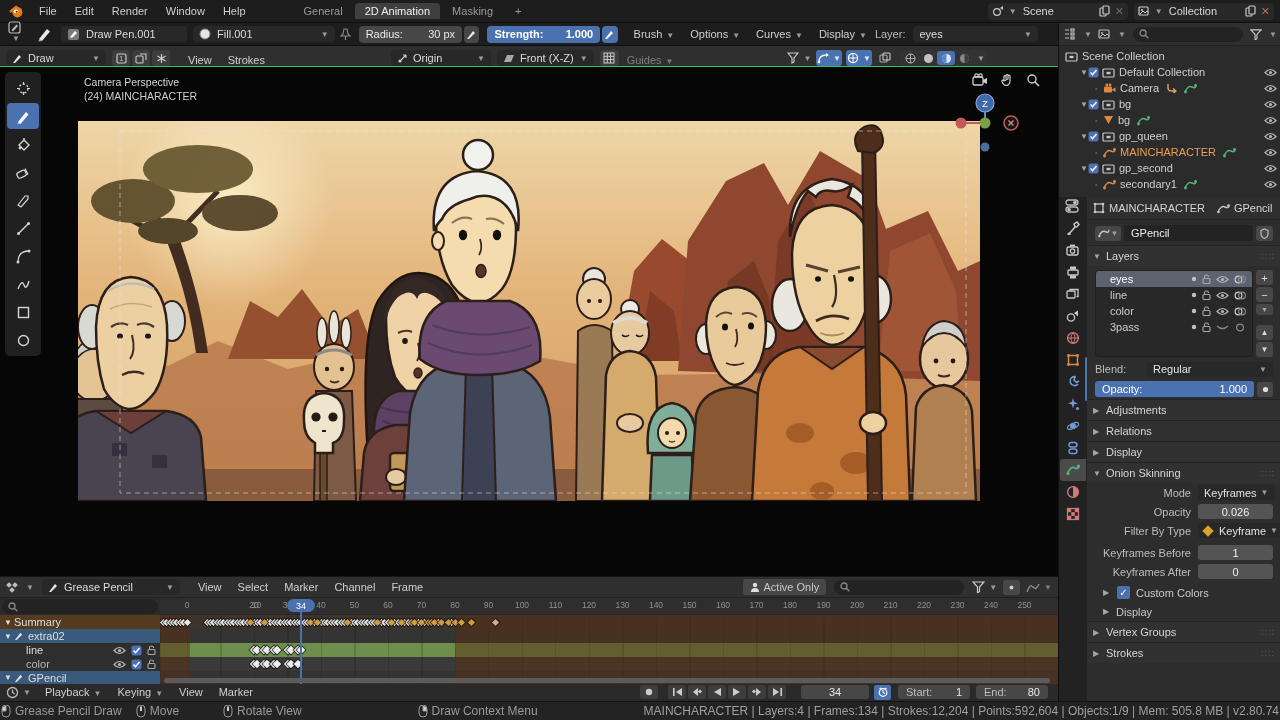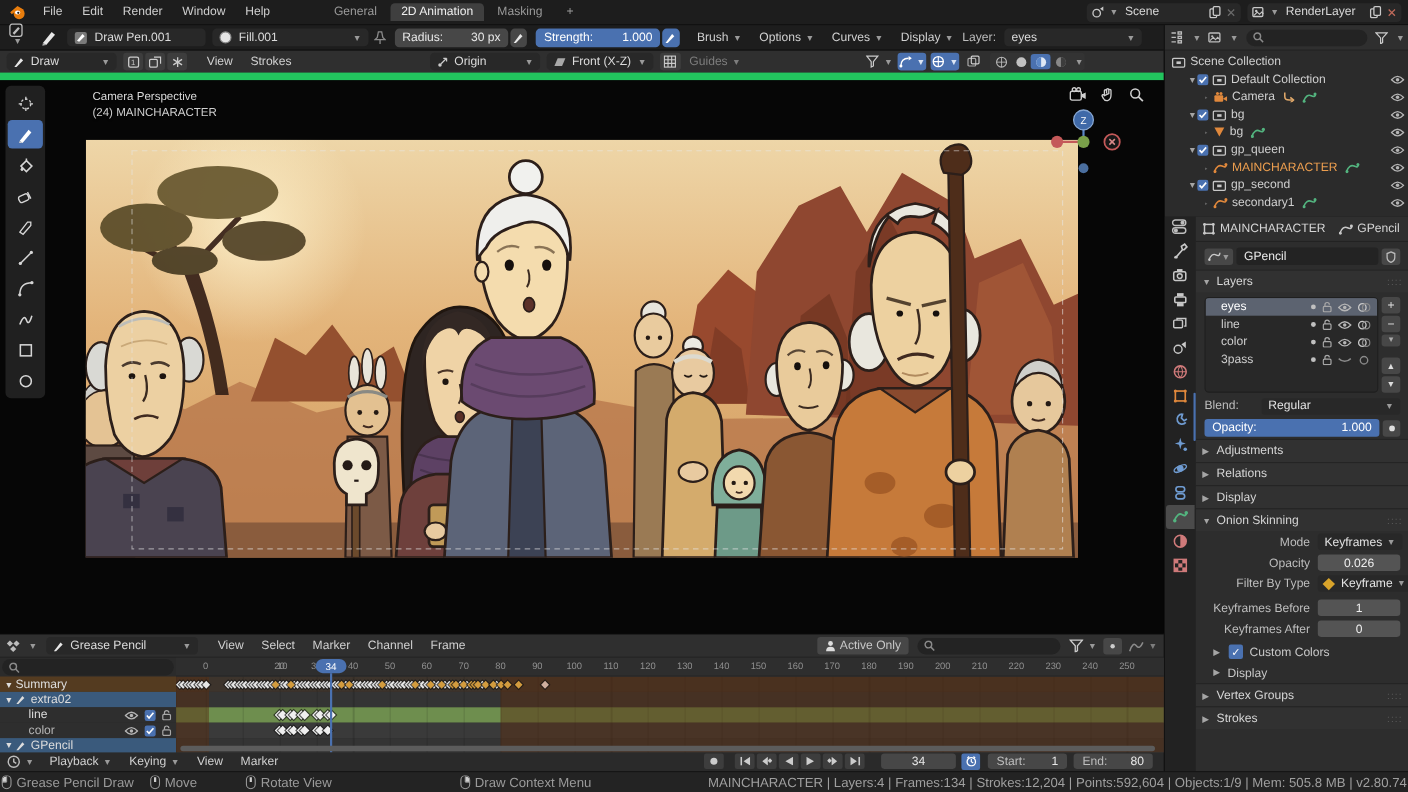--- a/index.html
+++ b/index.html
@@ -16,26 +16,26 @@
   .ws-tab{padding:2px 10px;margin:0 1px;border-radius:4px 4px 0 0;color:#9a9a9a;}
   .ws-tab.active{background:#3f3f3f;color:#efefef;}
   .id-field{background:#282828;border-radius:4px;height:17px;display:flex;align-items:center;padding:0 4px;margin-left:6px;}
   .id-field .txt{margin:0 6px;color:#d8d8d8;min-width:70px;}
   
   #midrow{display:flex;flex:1 1 auto;min-height:0;}
   #leftcol{width:1058px;display:flex;flex-direction:column;}
   #toolsettings{height:22px;background:#1d1d1d;display:flex;align-items:center;padding:0 4px;border-bottom:1px solid #0f0f0f;}
   .field{height:17px;border-radius:4px;display:flex;align-items:center;padding:0 7px;}
   .field.gray{background:#474747;color:#e8e8e8;}
-  .field.blue{background:#4a71b0;color:#fff;}
+  .field.blue{background:#4a71b0;color:#fff;font-weight:bold;}
   .penbtn{width:20px;height:17px;border-radius:4px;margin-left:2px;display:flex;align-items:center;justify-content:center;}
   .hmenu{padding:0 8px;color:#d0d0d0;}
   
   #viewport{height:534px;display:flex;flex-direction:column;background:#000;}
-  #vp-header{height:20px;background:#2f2f2f;display:flex;align-items:center;padding:0 6px;border-bottom:7px solid #22c55e;flex:0 0 auto;}
+  #vp-header{height:20px;background:#2f2f2f;display:flex;align-items:flex-end;padding:0 6px;border-bottom:1px solid #22c55e;flex:0 0 auto;}
   #vp-body{position:relative;flex:1 1 auto;background:#060606;overflow:hidden;}
   #artwork{position:absolute;left:78px;top:54px;}
   #vp-overlay{position:absolute;left:84px;top:8px;line-height:14px;color:#d9d9d9;font-size:10.5px;text-shadow:0 1px 2px #000;}
   #vp-overlay .l2{color:#cfcfcf;}
   #vp-toolbar{position:absolute;left:5px;top:5px;width:32px;background:rgba(35,35,35,.92);border-radius:5px;padding:3px 2px;display:flex;flex-direction:column;gap:2px;}
   .tool{height:26px;border-radius:4px;display:flex;align-items:center;justify-content:center;}
   .tool.active{background:#4a71b0;}
   #vp-nav{position:absolute;right:18px;top:6px;width:130px;}
   .nav-ico{display:flex;justify-content:flex-end;gap:12px;margin-bottom:2px;}
   
@@ -135,21 +135,21 @@
     </div>
     <div class="id-field" style="margin-right:6px">
       <span>
           <svg width="13" height="12" viewBox="0 0 13 12">
             <rect x="1" y="2" width="9" height="8" rx="1" fill="none" stroke="#c8c8c8" stroke-width="1.2"></rect>
             <circle cx="4" cy="5" r="1.1" fill="#c8c8c8"></circle>
             <path d="M2 9 l3 -3 l2 2 l2 -2 l1.5 1.5" stroke="#c8c8c8" fill="none"></path>
           </svg>
         </span>
       <span class="chev">▼</span>
-      <span class="txt">RenderLayer</span>
+      <span class="txt">Collection</span>
       <span>
           <svg width="11" height="12" viewBox="0 0 11 12">
             <rect x="1" y="3" width="6" height="8" rx="1" fill="none" stroke="#c8c8c8" stroke-width="1.2"></rect>
             <rect x="4" y="1" width="6" height="8" rx="1" fill="#2b2b2b" stroke="#c8c8c8" stroke-width="1.2"></rect>
           </svg>
         </span>
       <span style="color:#c06a5a;margin-left:5px">✕</span>
     </div>
   </div>
 

